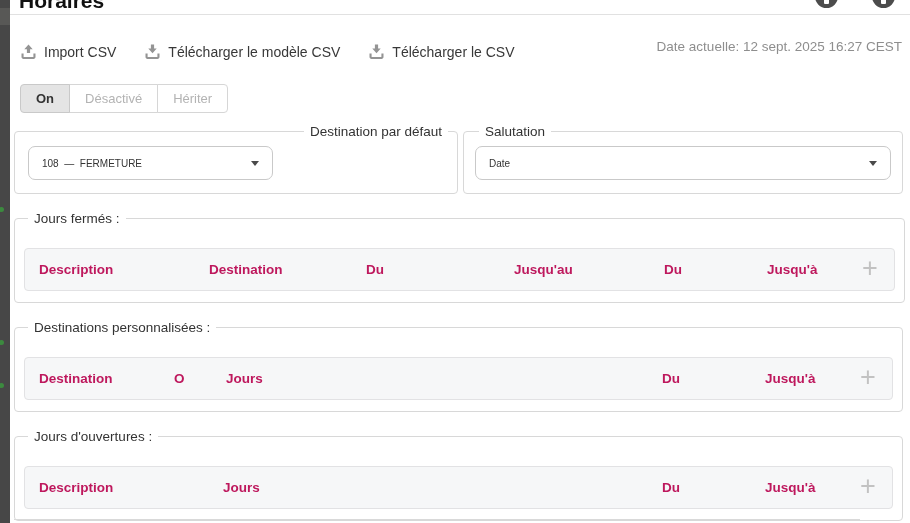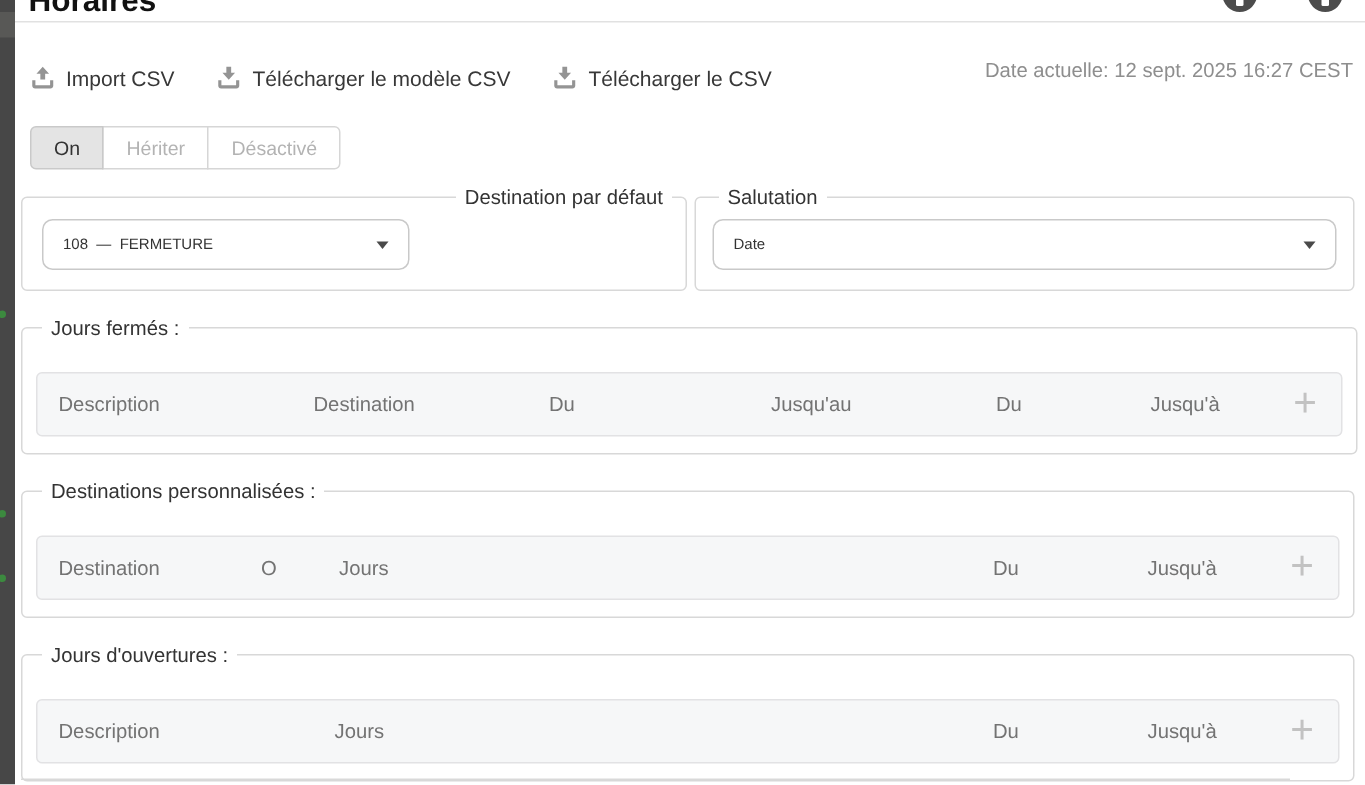--- a/index.html
+++ b/index.html
@@ -26,21 +26,21 @@
     font-size:14px; color:#383838; white-space:nowrap;margin-top:12px; }
   .tb-btn svg { display:block; }
   .tb-date { margin-left:auto; font-size:13.5px; color:#8e8e8e; white-space:nowrap; }
 
   
   .seg { display:inline-flex; margin:24px 0 0 10px; }
   .seg button { height:29px; padding:0 15px; background:#fff; border:1px solid #d6d6d6;
     font-family:inherit; font-size:13px; color:#b3b3b3; margin-left:-1px; cursor:pointer; }
   .seg button:first-child { margin-left:0; border-radius:4px 0 0 4px; }
   .seg button:last-child { border-radius:0 4px 4px 0; }
-  .seg button.active { background:#e4e4e4; color:#333; font-weight:normal; border-color:#c9c9c9; z-index:1; }
+  .seg button.active { background:#e4e4e4; color:#333; font-weight:bold; border-color:#c9c9c9; z-index:1; }
 
   
   fieldset { border:1px solid #d8d8d8; border-radius:4px; }
   legend { font-size:13.5px; color:#333; padding:0 6px; margin-left:4px; white-space:nowrap; }
 
   .row { display:flex; gap:5px; padding:0 7px 0 4px; margin-top:11px; }
   .fs-dest { flex:0 0 444px; padding:7px 13px 13px;text-align:right; }
   .fs-sal  { flex:1; padding:7px 11px 13px; }
   .fs-inner { display:flex; align-items:center; }
 
@@ -53,21 +53,21 @@
   .caret { width:0; height:0; border-left:4.5px solid transparent; border-right:4.5px solid transparent;
     border-top:5px solid #4a4a4a; margin-left:10px; }
 
   .cb-wrap { display:flex; align-items:center; gap:13px; margin-left:20px; font-size:13.5px; color:#454545; cursor:pointer; }
   .cb { width:17px; height:17px; border:1px solid #d9d9d9; border-radius:3px; background:#fdfdfd; }
 
   
   .section { margin:17px 7px 0 4px; padding:22px 9px 11px; }
   .thead { display:flex; align-items:center; height:43px; background:#f6f7f8;
     border:1px solid #e2e2e4; border-radius:4px; }
-  .th { font-size:13.5px; font-weight:normal; color:#737373; padding-left:14px; white-space:nowrap; }
+  .th { font-size:13.5px; font-weight:bold; color:#be185d; padding-left:14px; white-space:nowrap; }
   .c170{width:170px}.c157{width:157px}.c148{width:148px}.c150{width:150px}
   .c135{width:135px}.c52{width:52px}.c184{width:184px}.c103{width:103px}.c93{width:93px}
   .cflex{flex:1}
   .th-plus { width:48px; display:flex; align-items:center; justify-content:center;
     font-size:27px; font-weight:300; color:#c2c2c2; cursor:pointer; line-height:1; padding-bottom:3px; }
 
   .bottom-line { position:absolute; left:14px; bottom:3px; width:846px; height:1px; background:#d9d9d9; }
 </style>
 </head>
 <body>
@@ -117,22 +117,22 @@
             <path d="M1 9.5v3.6c0 1 .8 1.9 1.9 1.9h10.2c1.1 0 1.9-.9 1.9-1.9V9.5h-2.1v3.4H3.1V9.5z"></path>
           </svg>
         </span>
       <span>Télécharger le CSV</span>
     </div>
     <div class="tb-date">Date actuelle: 12 sept. 2025 16:27 CEST</div>
   </div>
 
   <div class="seg">
     <button class="active">On</button>
+    <button>Désactivé</button>
     <button>Hériter</button>
-    <button>Désactivé</button>
   </div>
 
   <div class="row">
     <fieldset class="fs-dest">
       <legend>Destination par défaut</legend>
       <div class="fs-inner">
         <div class="select sel-dest">
           <span class="pre">108  —  FERMETURE</span>
           <span class="caret"></span>
         </div>

